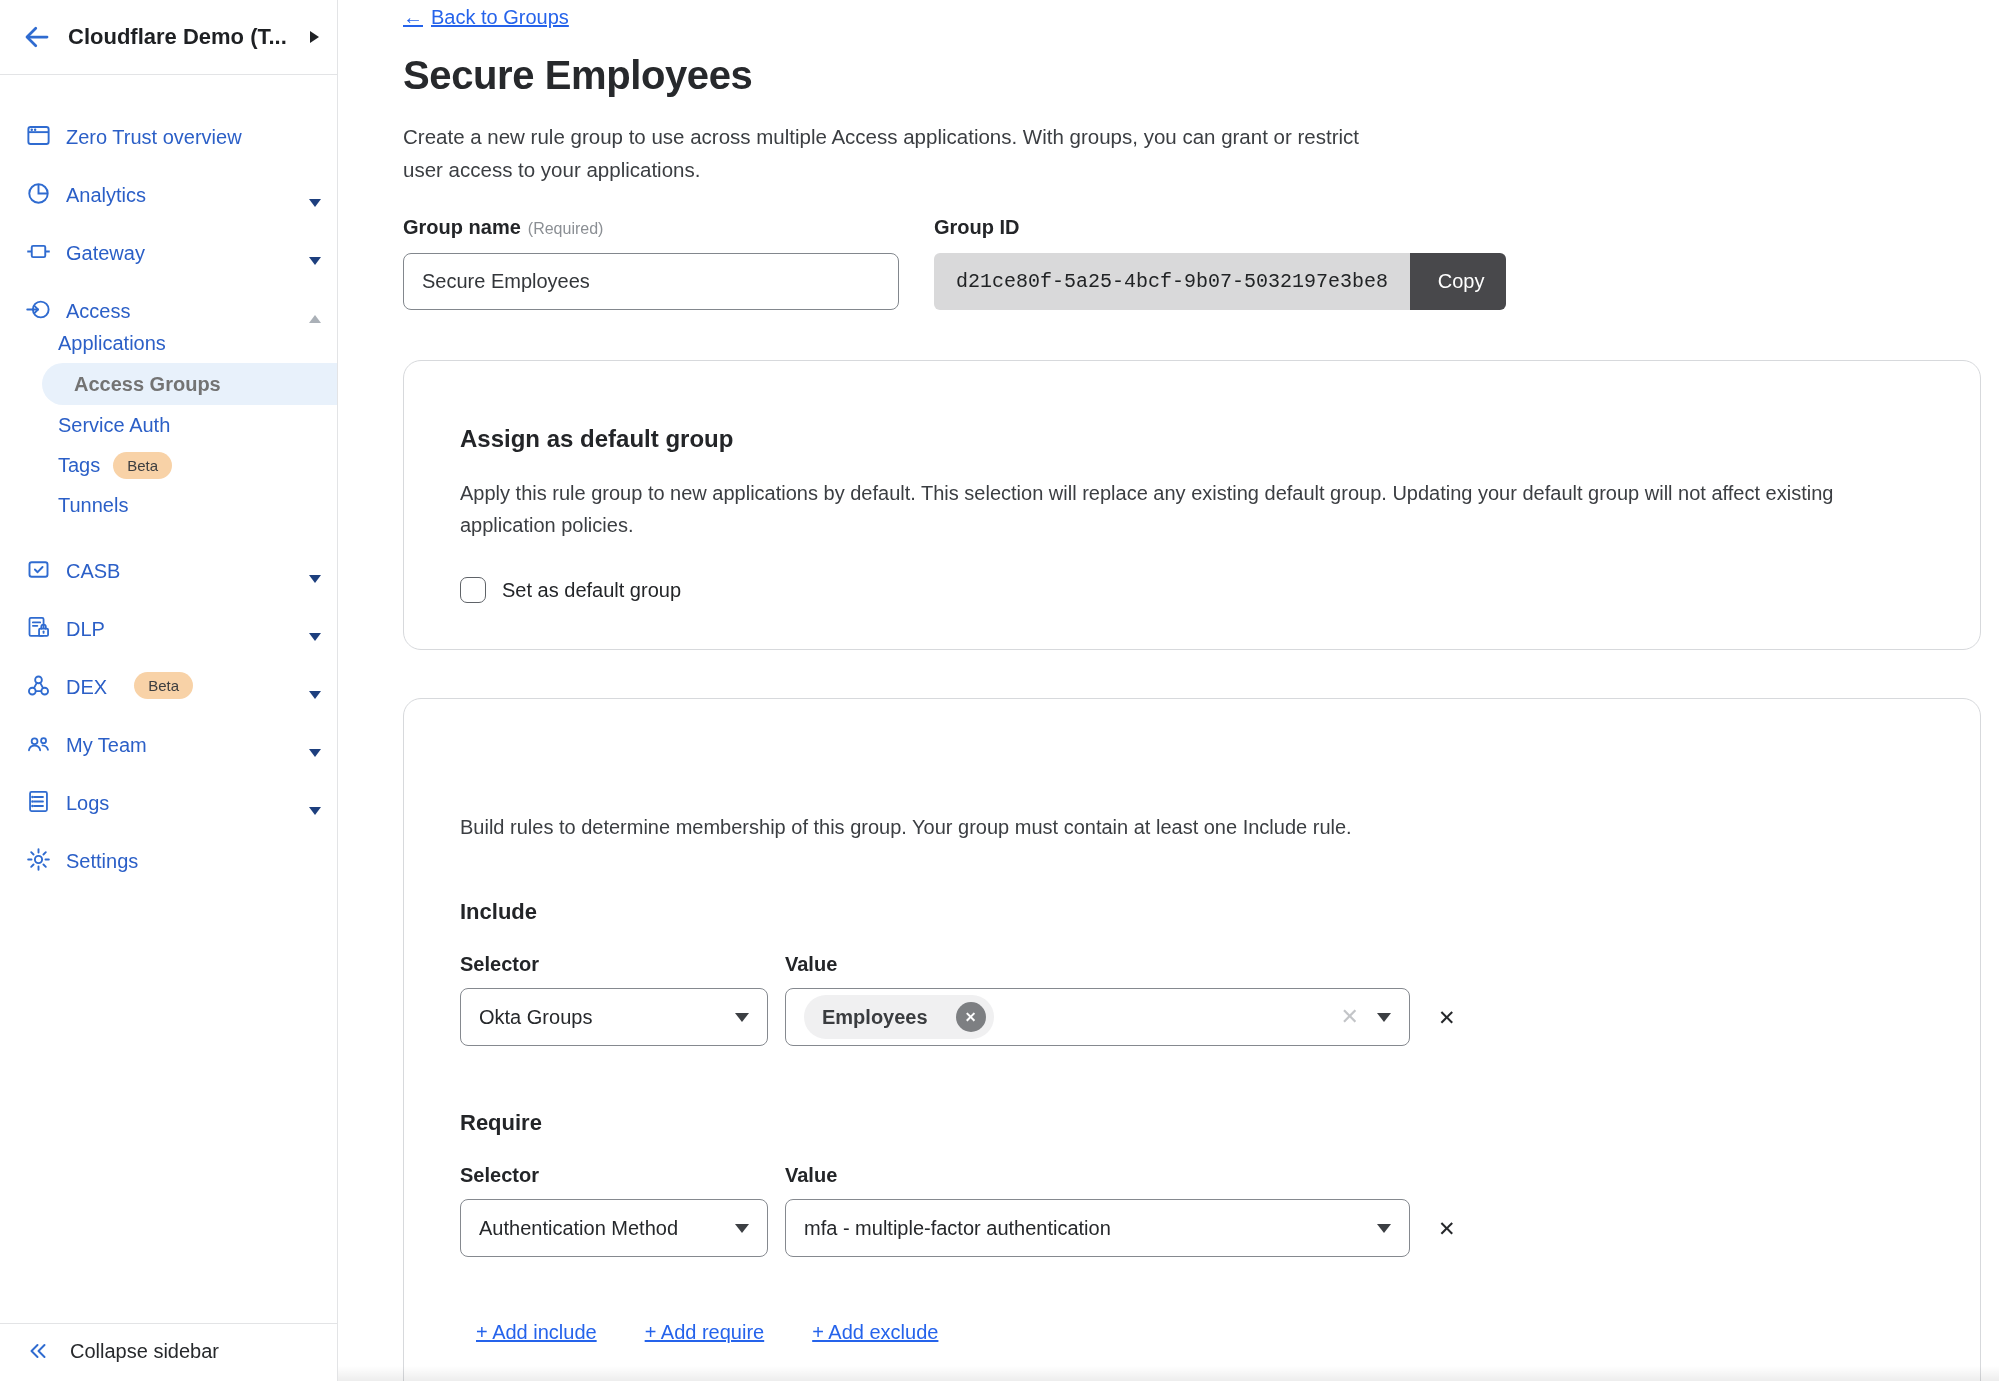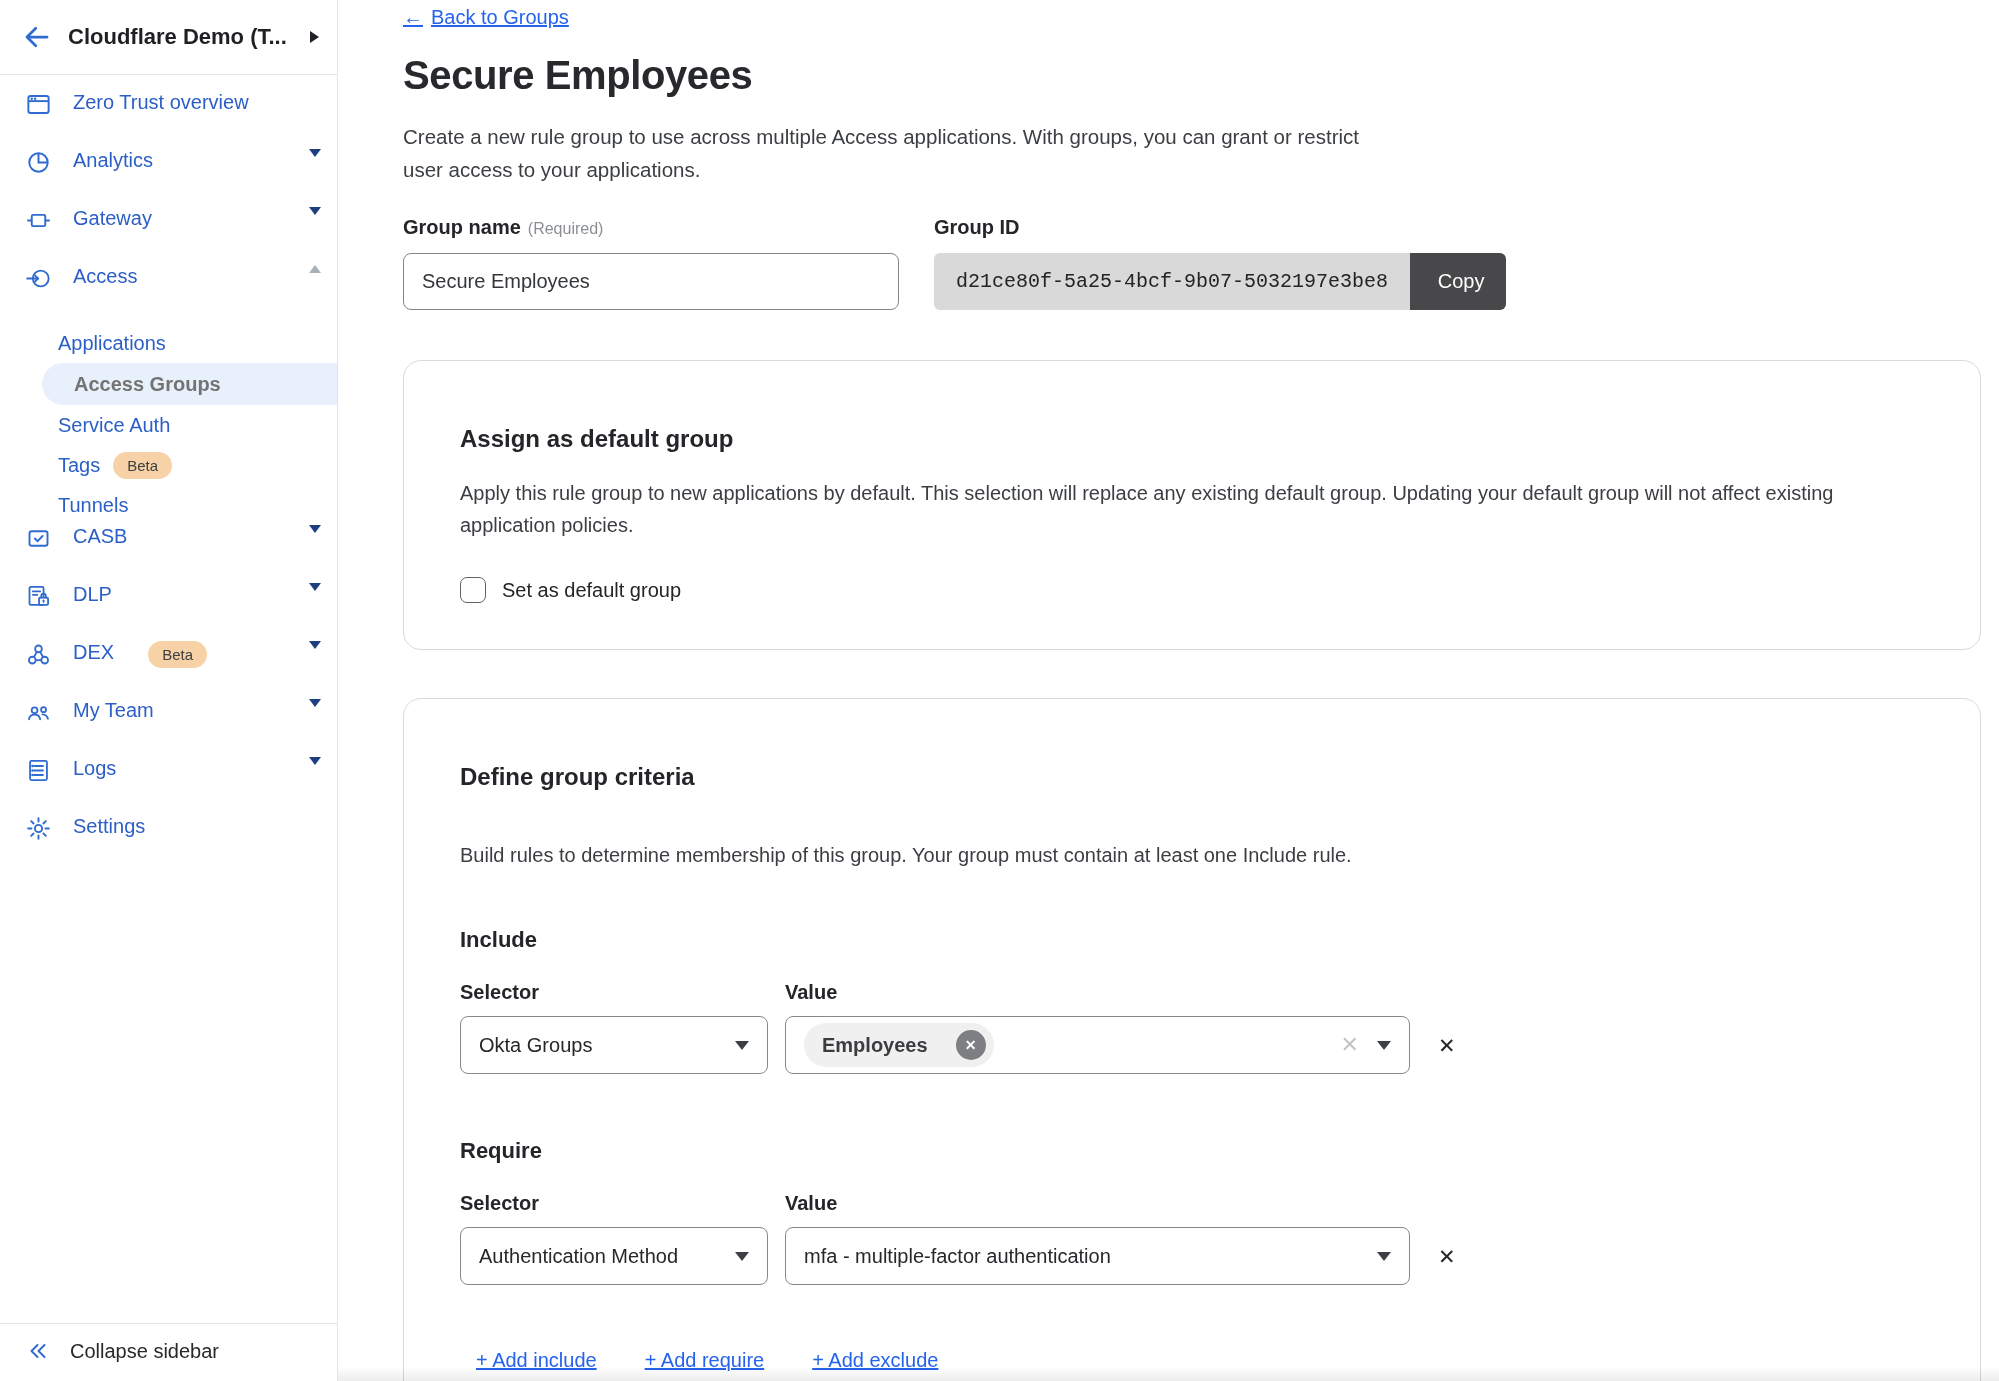--- a/index.html
+++ b/index.html
@@ -6,21 +6,21 @@
     font-family:"Liberation Sans", sans-serif;color:#232528;}
   .app{display:flex;width:1999px;height:1381px;position:relative;}
 
   
   .sidebar{width:337px;min-width:337px;border-right:1px solid #e3e4e6;display:flex;flex-direction:column;background:#fff;}
   .sidebar-header{height:74px;display:flex;align-items:center;gap:16px;padding:0 12px 0 22px;border-bottom:1px solid #e3e4e6;}
   .back-arrow-btn{width:30px;height:30px;color:#2f6bd0;flex:none;cursor:pointer;background:none;border:none;padding:0;}
   .sidebar-title{font-size:22px;font-weight:700;color:#1e2023;flex:1;white-space:nowrap;overflow:hidden;}
   .expand-toggle{width:0;height:0;border-left:9px solid #202225;border-top:6px solid transparent;border-bottom:6px solid transparent;cursor:pointer;flex:none;margin-right:6px;}
   .nav{flex:1;padding-top:16px;}
-  .nav-item{height:58px;display:flex;align-items:flex-start;gap:21px;padding:0 16px 0 25px;color:#2b5fc7;font-size:20px;cursor:pointer;}
+  .nav-item{height:58px;display:flex;align-items:flex-end;gap:14px;padding:0 16px 0 25px;color:#2b5fc7;font-size:20px;cursor:pointer;}
   .nav-item .icon{width:27px;height:27px;color:#2f6bd0;flex:none;}
   .icon svg{width:100%;height:100%;display:block;}
   .chev-down{margin-left:auto;width:0;height:0;border-top:8px solid #1d3f7e;border-left:6.5px solid transparent;border-right:6.5px solid transparent;}
   .chev-up{margin-left:auto;width:0;height:0;border-bottom:8px solid #aab0b7;border-left:6.5px solid transparent;border-right:6.5px solid transparent;}
   .sub-item{height:40px;display:flex;align-items:center;padding-left:58px;color:#2b5fc7;font-size:20px;cursor:pointer;}
   .sub-item.active{height:42px;margin-left:42px;padding-left:32px;background:#e8f1fb;border-radius:26px 0 0 26px;color:#737373;font-weight:700;}
   .beta-badge{margin-left:13px;background:#f8d2a7;color:#3c3e40;font-size:15px;line-height:1;padding:6px 14px;border-radius:999px;font-weight:400;}
   .sidebar-footer{border-top:1px solid #e3e4e6;display:flex;align-items:center;gap:20px;padding:15px 26px 18px;color:#27292c;font-size:20px;cursor:pointer;}
   .collapse-icon{width:24px;height:24px;color:#2f6bd0;flex:none;}
 
@@ -278,21 +278,20 @@
       <h2 class="card-title">Assign as default group</h2>
       <p class="card-desc">Apply this rule group to new applications by default. This selection will replace any existing default group. Updating your default group will not affect existing application policies.</p>
       <div class="checkbox-row">
         <span class="checkbox"></span>
         <span class="checkbox-label">Set as default group</span>
       </div>
     </section>
 
     
     <section class="card card-criteria">
-      <h2 class="card-title">Define group criteria</h2>
       <p class="card-desc criteria-desc">Build rules to determine membership of this group. Your group must contain at least one Include rule.</p>
 
       <h3 class="section-heading include-heading">Include</h3>
       <div class="io-labels">
         <span class="lbl-selector">Selector</span>
         <span class="lbl-value">Value</span>
       </div>
       <div class="rule-row">
         <div class="select select-selector">
           <span>Okta Groups</span>

